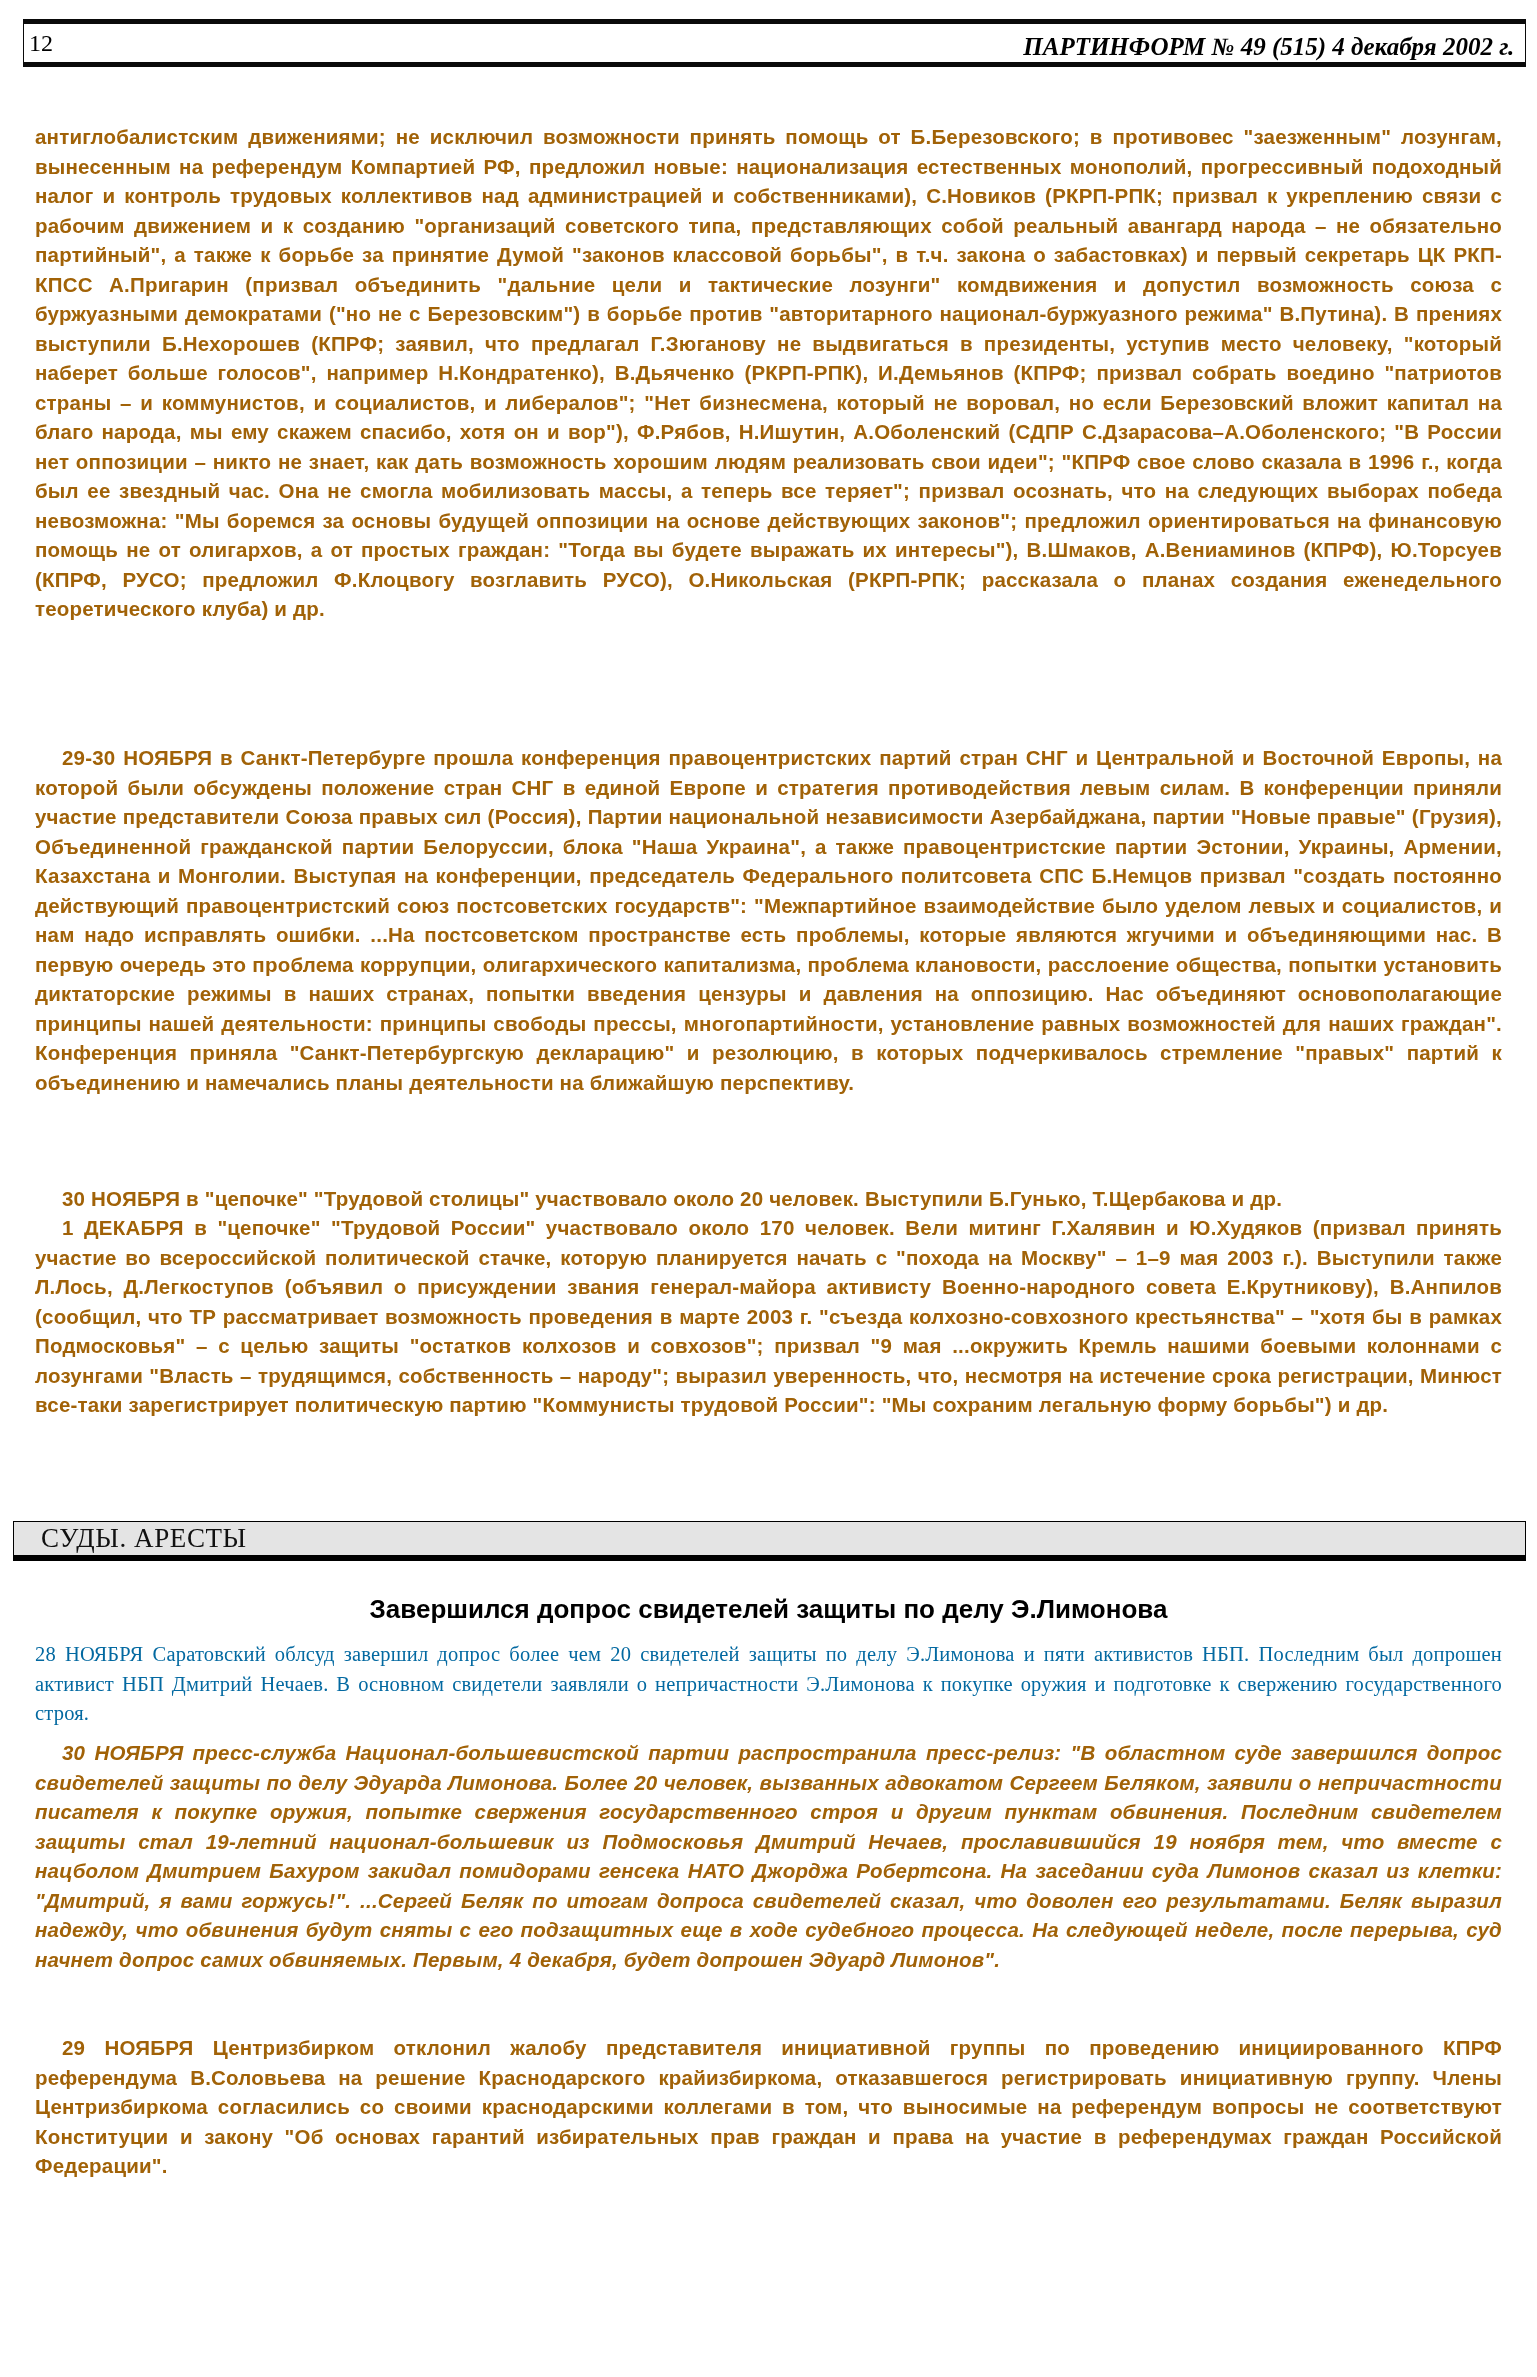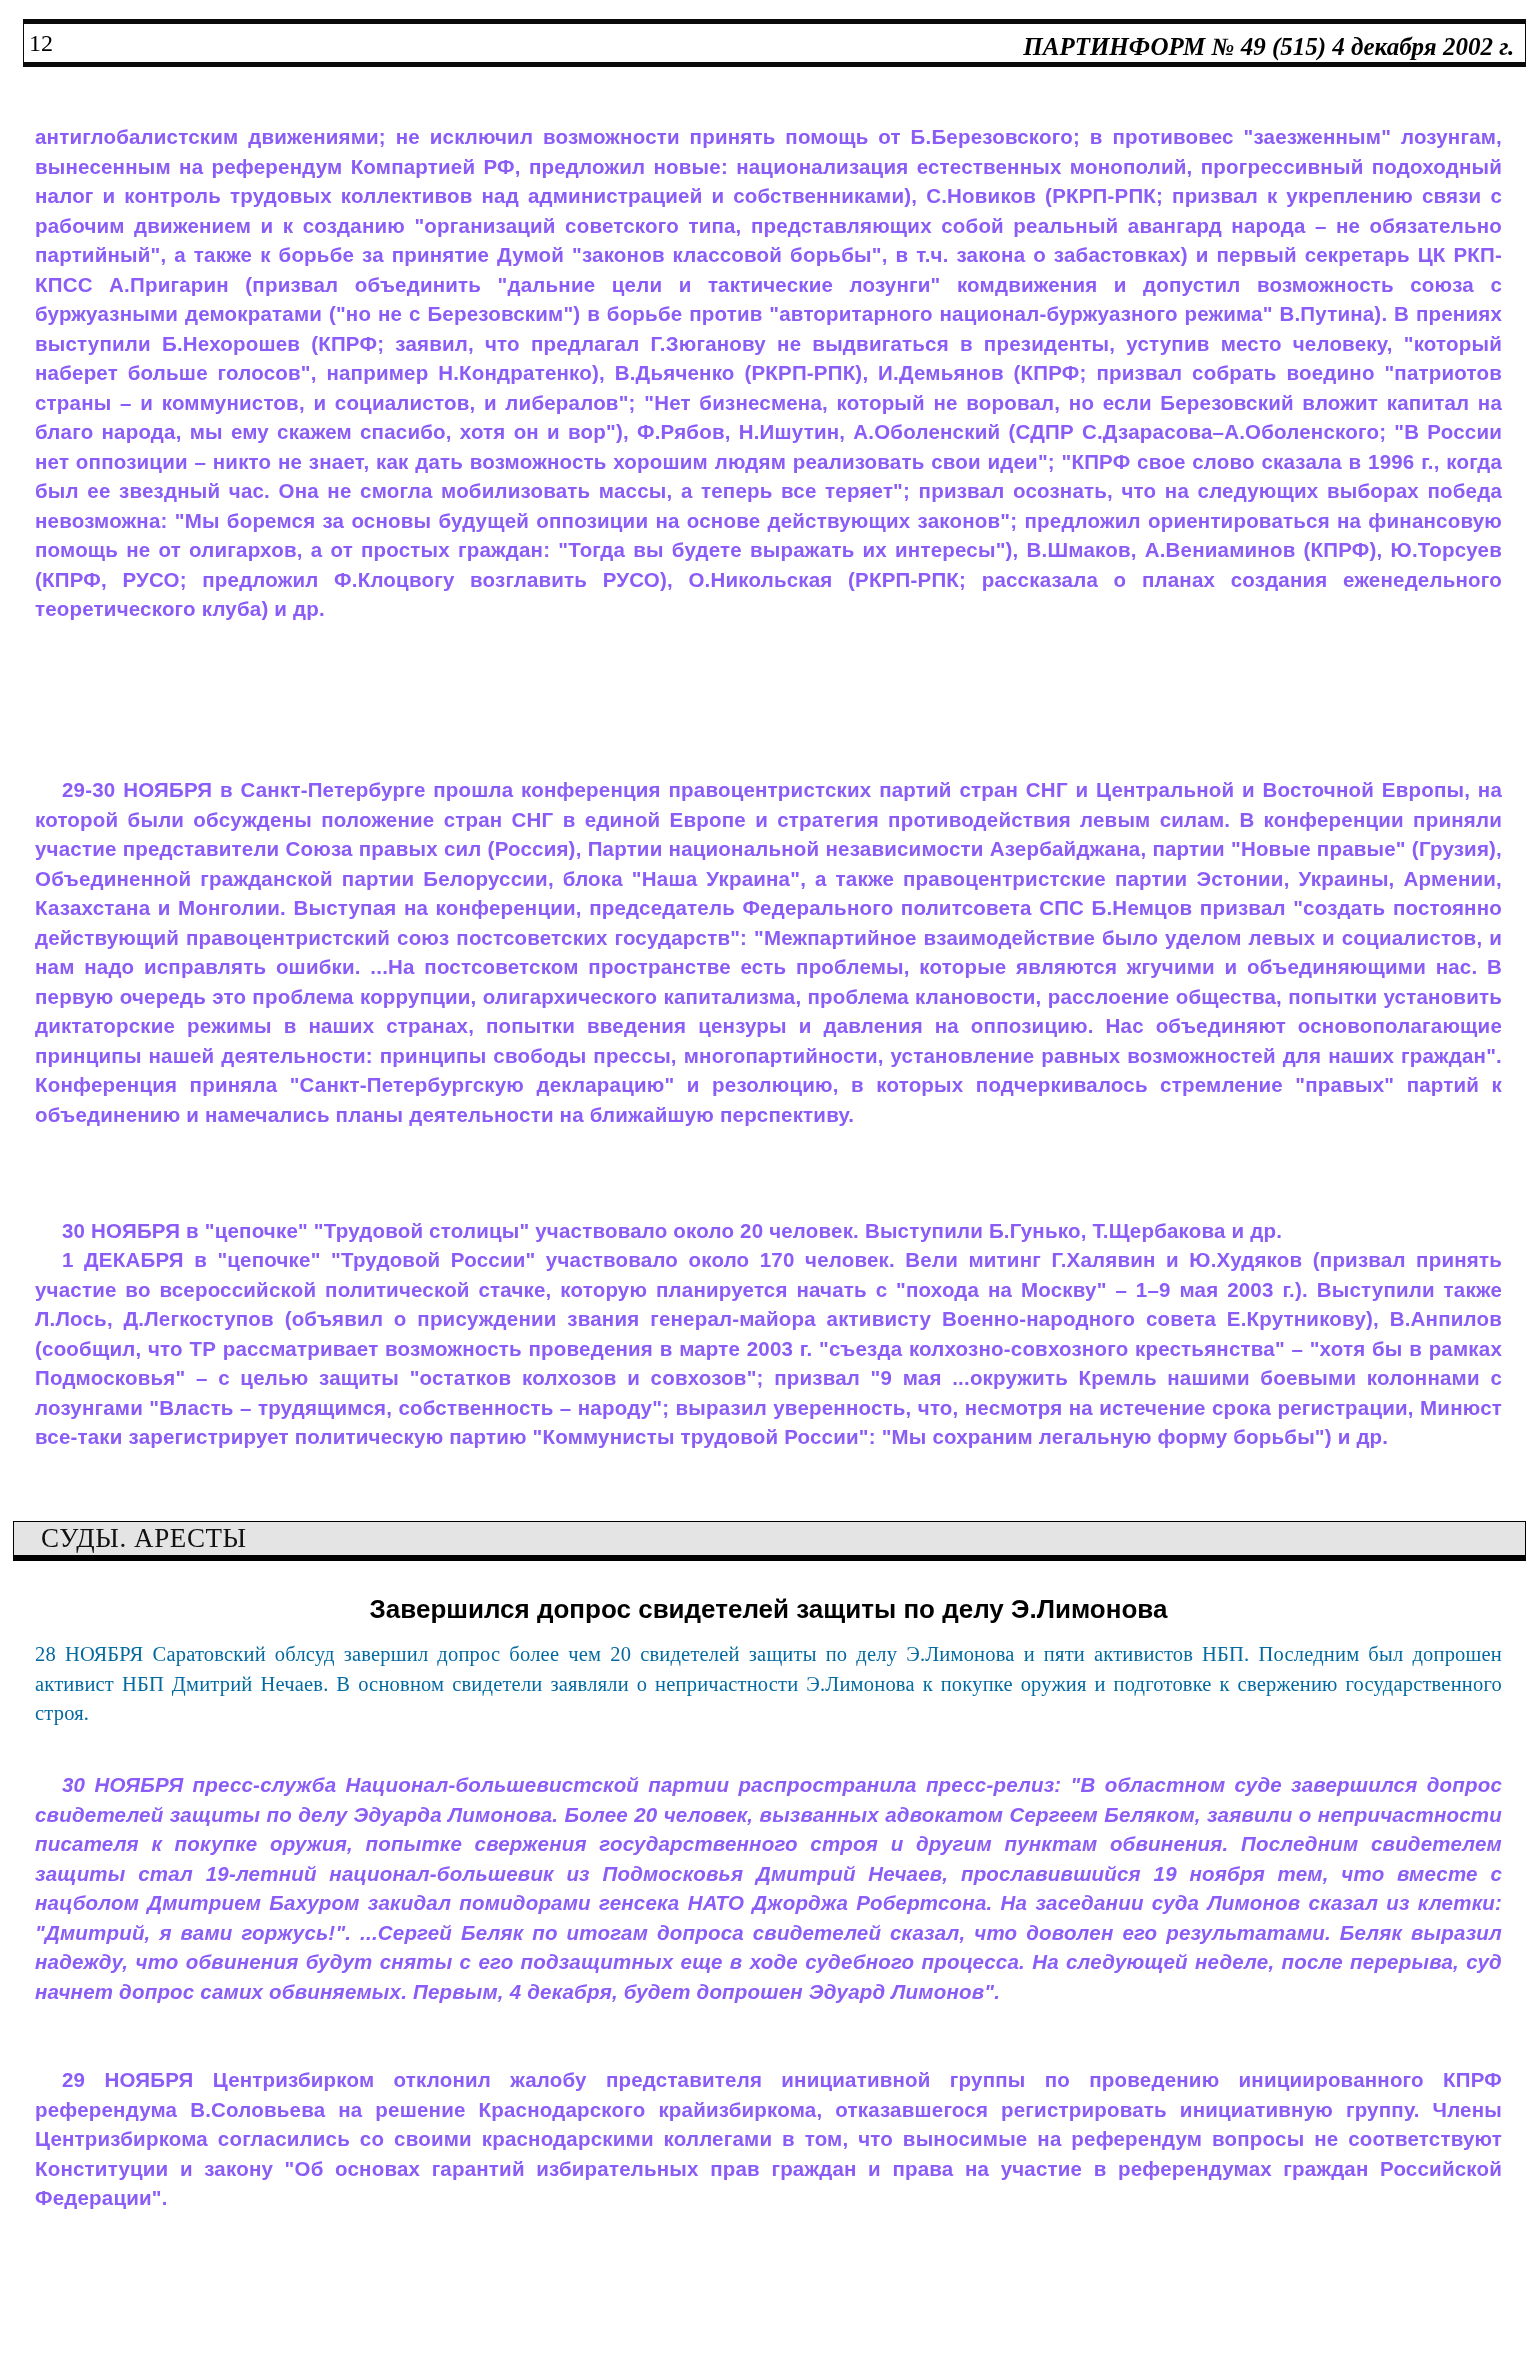--- a/index.html
+++ b/index.html
@@ -40,26 +40,26 @@
     margin-top:8px;
   }
   
   .body{
     position:absolute;
     left:35px; right:35px;
     margin:0;
     font-size:20.5px;
     line-height:29.5px;
     text-align:justify;
-    color:#8b5cf6;
+    color:#a16207;
     letter-spacing:0.2px;
   }
   .bold{font-weight:bold;}
   .petit{font-weight:normal;color:#0369a1;font-family:Liberation Serif, serif;}
-  .indent{text-indent:27px;margin-top:32px;}
+  .indent{text-indent:27px;}
   .pos-p1{top:122px;}
   .pos-p2{top:743px;}
   .pos-p3{top:1184px;}
   .pos-p4{top:1213px;}
   .pos-c1{top:1640px;}
   .pos-c2{top:1738px;font-style:italic;}
   .pos-c3{top:2033px;}
   
   .section-band{
     position:absolute;

